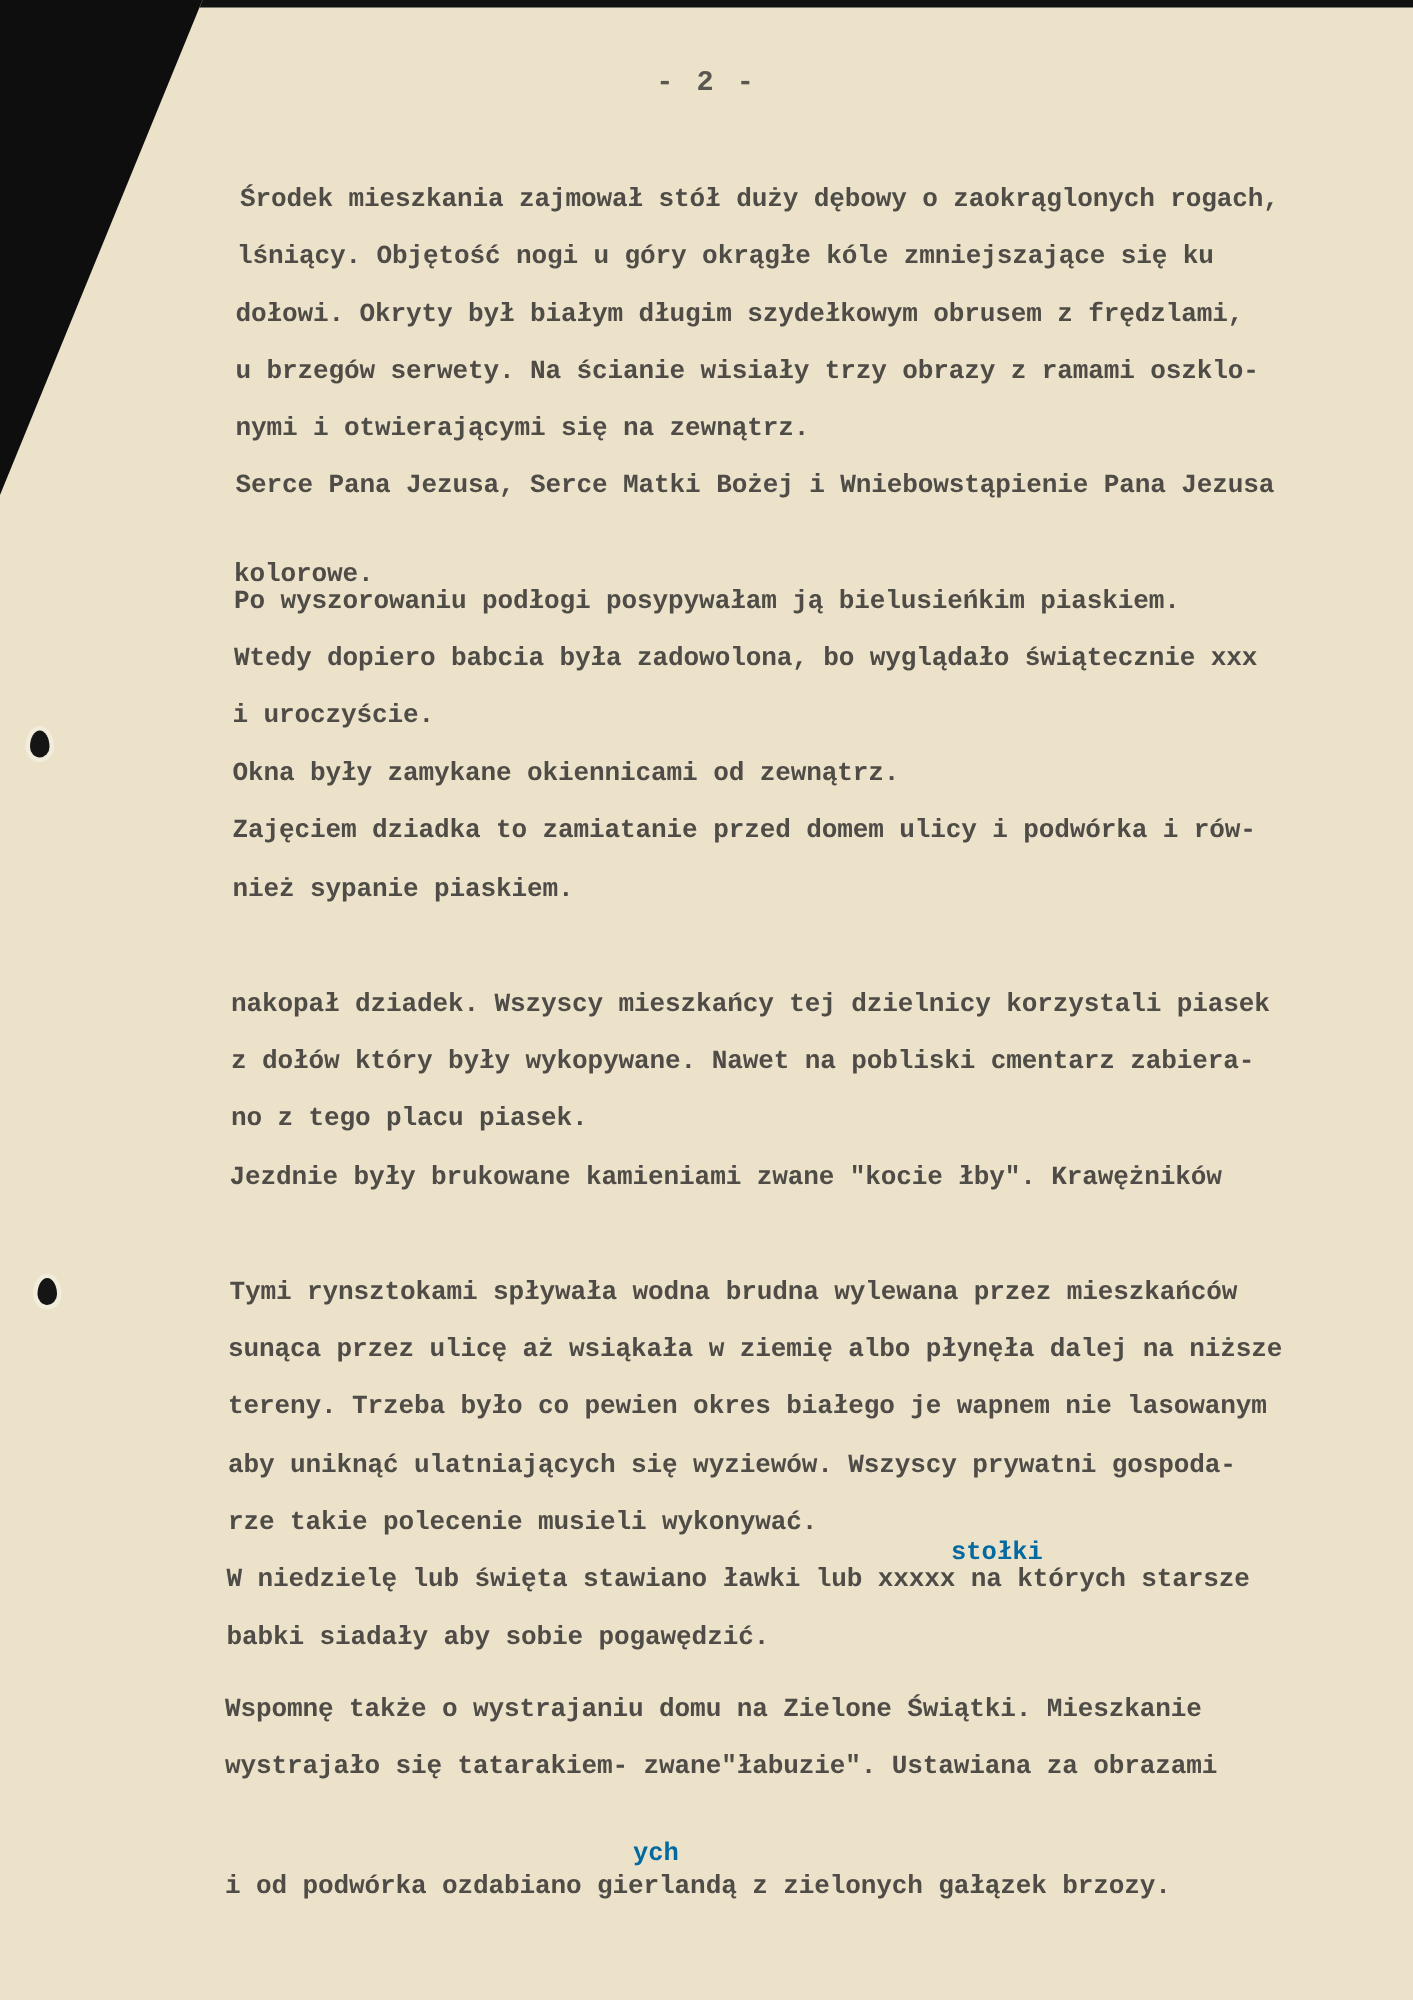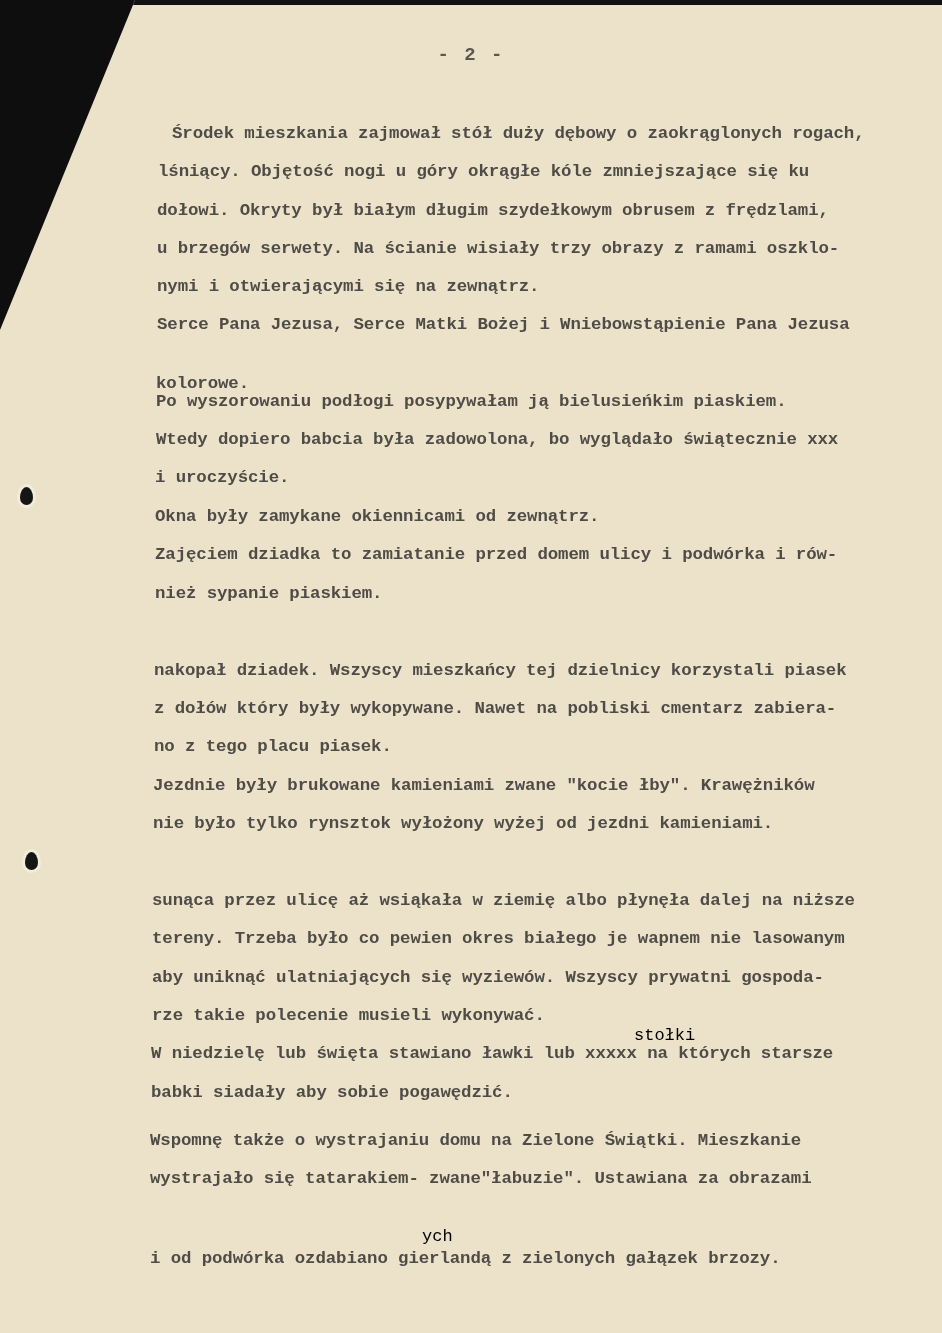--- a/index.html
+++ b/index.html
@@ -24,21 +24,21 @@
     }
     .line {
       position: absolute; left: 0;
       font-family: "Liberation Mono", "DejaVu Sans Mono", monospace;
       font-size: 17.4px; color: #4f4c47; font-weight: bold;
       white-space: pre; letter-spacing: -0.1px;
     }
     .insert {
       position: absolute;
       font-family: "Liberation Mono", "DejaVu Sans Mono", monospace;
-      font-size: 17px; color: #000000; font-weight: normal; white-space: pre;
+      font-size: 17px; color: #0369a1; font-weight: bold; white-space: pre;
     }
     .hole {
       position: absolute; width: 13px; height: 18px; border-radius: 50% 50% 50% 50% / 60% 60% 40% 40%;
       background: #151515;
       box-shadow: 0 0 0 3px rgba(255,255,255,0.35);
     }
   </style>
 </head>
 <body>
 
@@ -47,38 +47,38 @@
   <svg class="corner" viewBox="0 0 942 1333">
     <polygon points="0,0 135,0 0,330" fill="#0e0e0e"></polygon>
     <polygon points="135,0 942,0 942,5 133,5" fill="#111"></polygon>
   </svg>
 
   <div class="hole" style="left:20px; top:487px;"></div>
   <div class="hole" style="left:25px; top:852px;"></div>
 
   <div class="page-number">- 2 -</div>
 
-  <div class="line" style="left:160px; top:124px;margin-left:12px;">Środek mieszkania zajmował stół duży dębowy o zaokrąglonych rogach,</div>
+  <div class="line" style="left:160px; top:124px;">Środek mieszkania zajmował stół duży dębowy o zaokrąglonych rogach,</div>
   <div class="line" style="left:158px; top:162px;">lśniący. Objętość nogi u góry okrągłe kóle zmniejszające się ku</div>
   <div class="line" style="left:157px; top:201px;">dołowi. Okryty był białym długim szydełkowym obrusem z frędzlami,</div>
   <div class="line" style="left:157px; top:239px;">u brzegów serwety. Na ścianie wisiały trzy obrazy z ramami oszklo-</div>
   <div class="line" style="left:157px; top:277px;">nymi i otwierającymi się na zewnątrz.</div>
   <div class="line" style="left:157px; top:315px;">Serce Pana Jezusa, Serce Matki Bożej i Wniebowstąpienie Pana Jezusa</div>
   <div class="line" style="left:156px; top:354px;margin-top:20px;">kolorowe.</div>
   <div class="line" style="left:156px; top:392px;">Po wyszorowaniu podłogi posypywałam ją bielusieńkim piaskiem.</div>
   <div class="line" style="left:156px; top:430px;">Wtedy dopiero babcia była zadowolona, bo wyglądało świątecznie xxx</div>
   <div class="line" style="left:155px; top:468px;">i uroczyście.</div>
   <div class="line" style="left:155px; top:507px;">Okna były zamykane okiennicami od zewnątrz.</div>
   <div class="line" style="left:155px; top:545px;">Zajęciem dziadka to zamiatanie przed domem ulicy i podwórka i rów-</div>
   <div class="line" style="left:155px; top:584px;">nież sypanie piaskiem.</div>
   <div class="line" style="left:154px; top:661px;">nakopał dziadek. Wszyscy mieszkańcy tej dzielnicy korzystali piasek</div>
   <div class="line" style="left:154px; top:699px;">z dołów który były wykopywane. Nawet na pobliski cmentarz zabiera-</div>
   <div class="line" style="left:154px; top:737px;">no z tego placu piasek.</div>
   <div class="line" style="left:153px; top:776px;">Jezdnie były brukowane kamieniami zwane "kocie łby". Krawężników</div>
-  <div class="line" style="left:153px; top:814px;">nie było tylko rynsztok wyłożony wyżej od jezdni kamieniami.</div>
+  <div class="line" style="left:153px; top:853px;">Tymi rynsztokami spływała wodna brudna wylewana przez mieszkańców</div>
   <div class="line" style="left:152px; top:891px;">sunąca przez ulicę aż wsiąkała w ziemię albo płynęła dalej na niższe</div>
   <div class="line" style="left:152px; top:929px;">tereny. Trzeba było co pewien okres białego je wapnem nie lasowanym</div>
   <div class="line" style="left:152px; top:968px;">aby uniknąć ulatniających się wyziewów. Wszyscy prywatni gospoda-</div>
   <div class="line" style="left:152px; top:1006px;">rze takie polecenie musieli wykonywać.</div>
 
   <div class="insert" style="left:634px; top:1026px;">stołki</div>
   <div class="line" style="left:151px; top:1044px;">W niedzielę lub święta stawiano ławki lub xxxxx na których starsze</div>
   <div class="line" style="left:151px; top:1083px;">babki siadały aby sobie pogawędzić.</div>
 
   <div class="line" style="left:150px; top:1131px;">Wspomnę także o wystrajaniu domu na Zielone Świątki. Mieszkanie</div>

